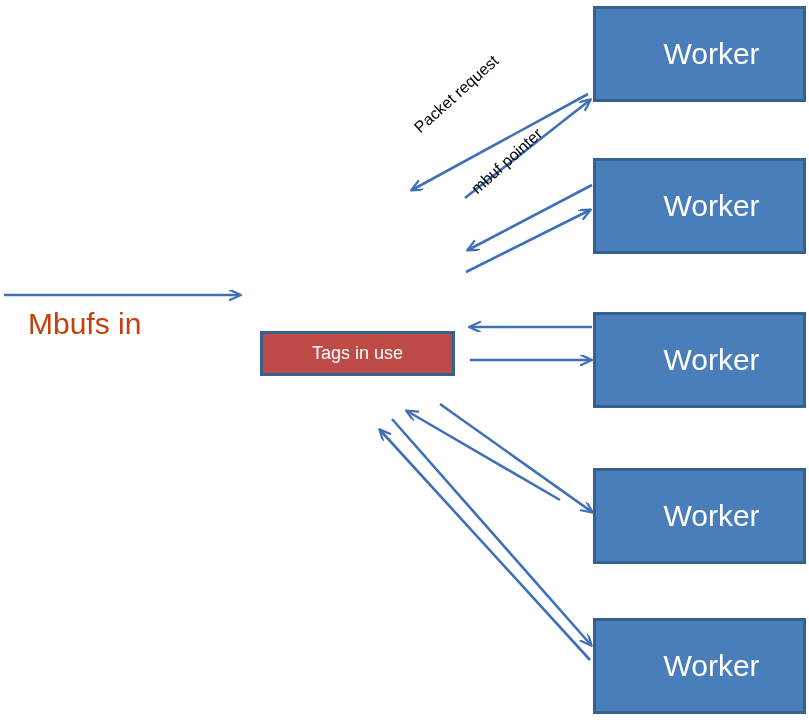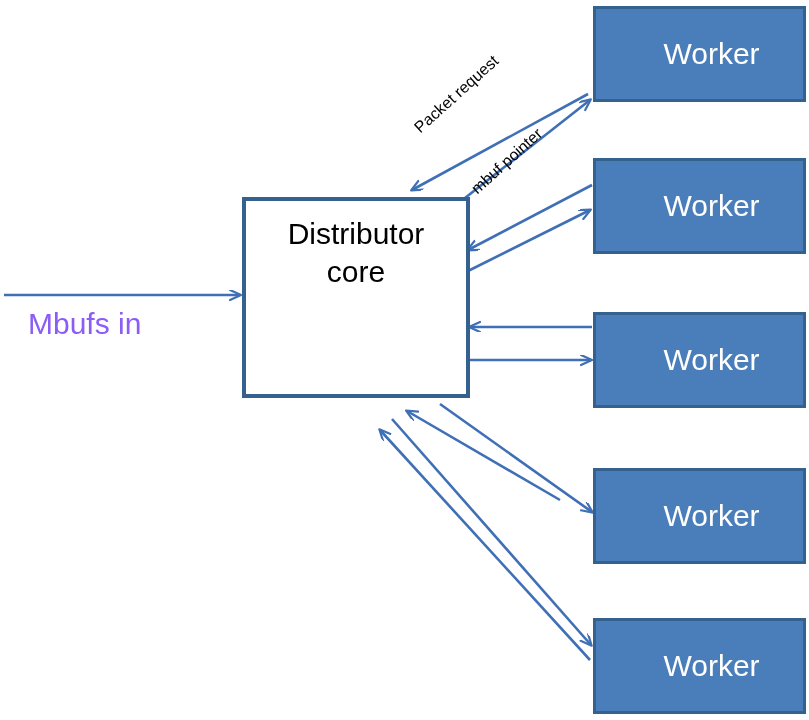--- a/index.html
+++ b/index.html
@@ -84,21 +84,21 @@
     font-size: 30px;
     color: #ffffff;
     margin-left: 24px;
   }
   
   .mbufs-label {
     position: absolute;
     left: 28px;
     top: 307px;
     font-size: 30px;
-    color: #8b5cf6;
+    color: #c2410c;
     z-index: 5;
   }
   .rot-label {
     position: absolute;
     font-size: 16px;
     color: #000000;
     white-space: nowrap;
     z-index: 6;
   }
   #label-packet-request {
@@ -145,25 +145,24 @@
       <line x1="560" y1="500" x2="407" y2="411" marker-end="url(#ah)"></line>
 
       <line x1="440" y1="404" x2="592" y2="512" marker-end="url(#ah)"></line>
 
       <line x1="590" y1="660" x2="380" y2="430" marker-end="url(#ah)"></line>
 
       <line x1="392" y1="419" x2="591" y2="645" marker-end="url(#ah)"></line>
     </g>
   </svg>
 
-  <div class="distributor-box">
-    <div class="distributor-title">Distributor
-core</div>
+
+  <div class="tags-box">
+    <span class="tags-label">Tags in use</span>
   </div>
-
 
   <div class="worker-box" style="top:6px;">
     <span class="worker-label">Worker</span>
   </div>
   <div class="worker-box" style="top:158px;">
     <span class="worker-label">Worker</span>
   </div>
   <div class="worker-box" style="top:312px;">
     <span class="worker-label">Worker</span>
   </div>

